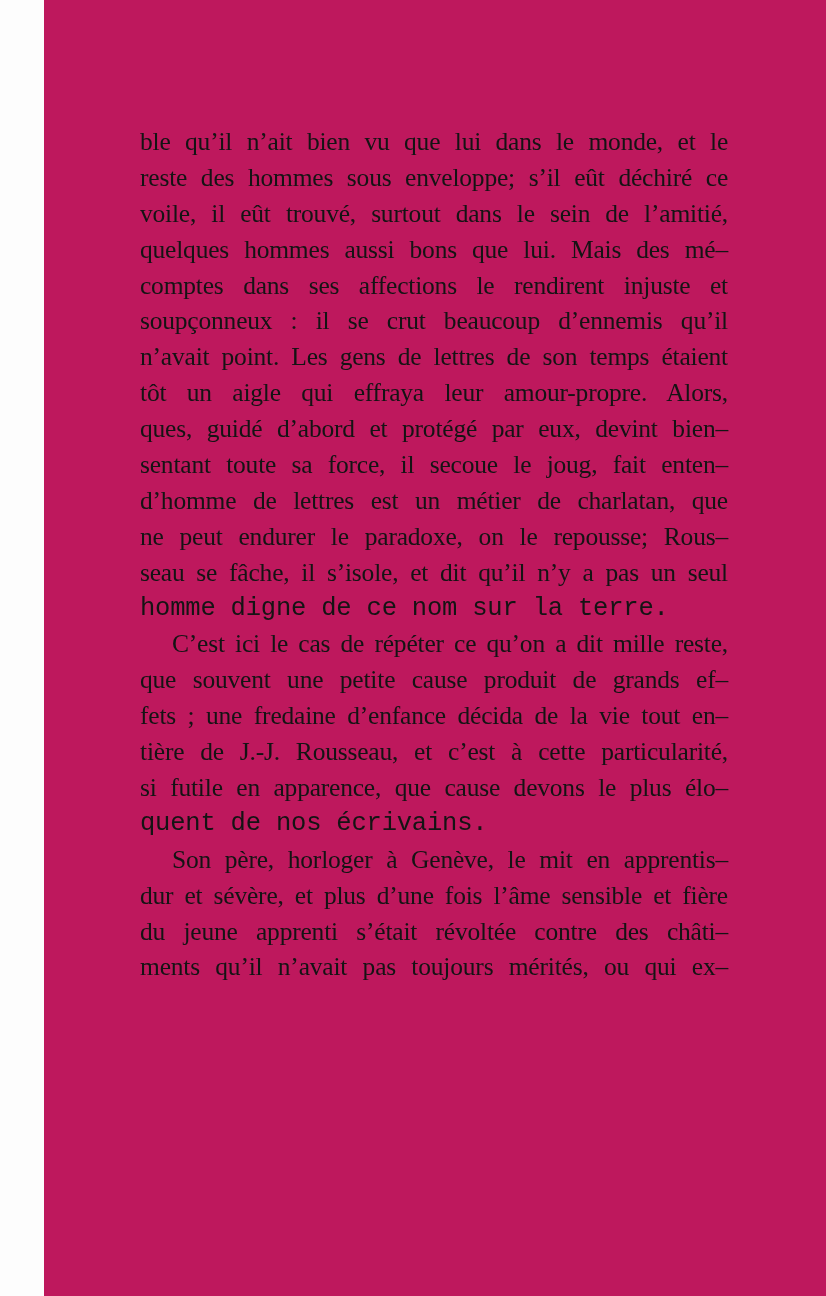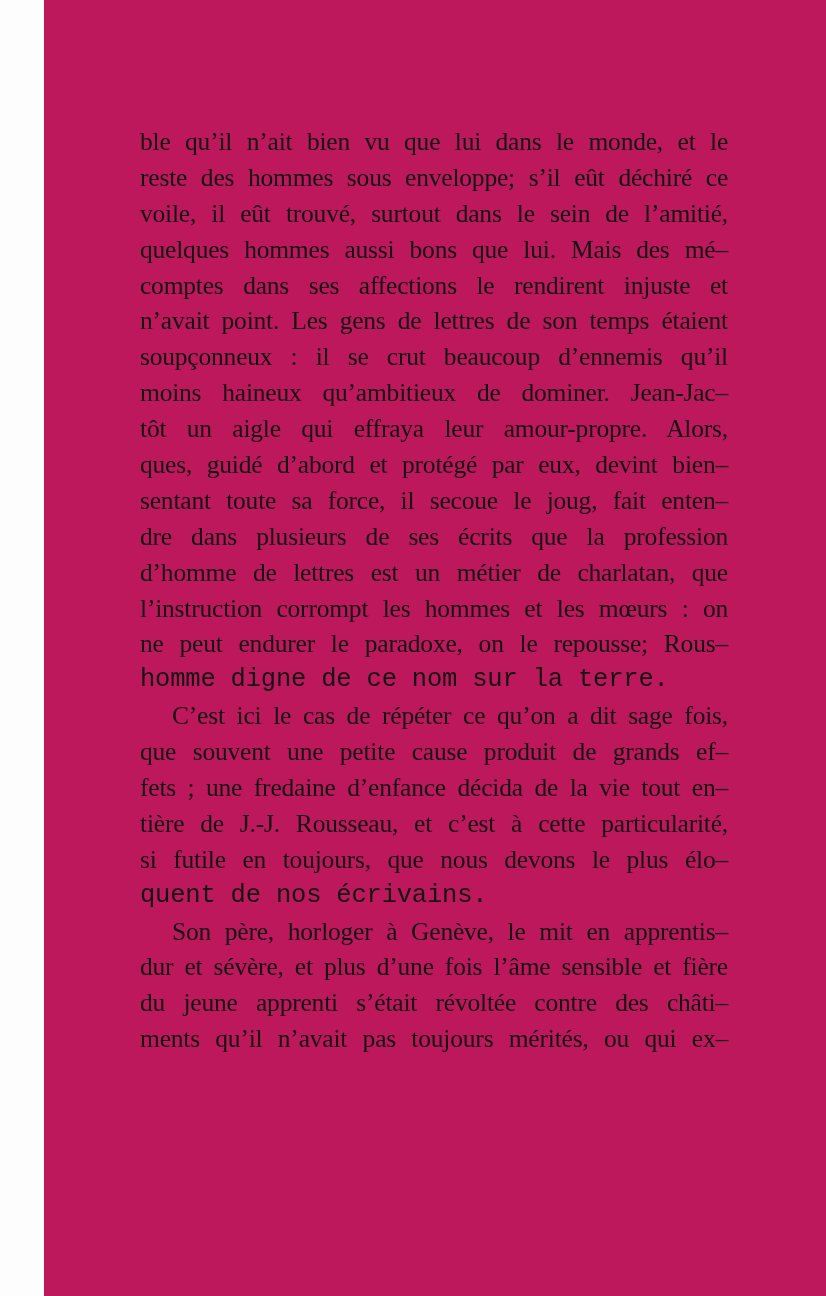--- a/index.html
+++ b/index.html
@@ -51,39 +51,37 @@
 
 <div class="page">
   <div class="text-block">
 
     <div>
       <span class="line">ble qu’il n’ait bien vu que lui dans le monde, et le</span>
       <span class="line">reste des hommes sous enveloppe; s’il eût déchiré ce</span>
       <span class="line">voile, il eût trouvé, surtout dans le sein de l’amitié,</span>
       <span class="line">quelques hommes aussi bons que lui. Mais des mé–</span>
       <span class="line">comptes dans ses affections le rendirent injuste et</span>
+      <span class="line">soupçonneux : il se crut beaucoup d’ennemis qu’il</span>
       <span class="line">n’avait point. Les gens de lettres de son temps étaient</span>
-      <span class="line">soupçonneux : il se crut beaucoup d’ennemis qu’il</span>
-      <span class="line">moins haineux qu’ambitieux de dominer. Jean-Jac–</span>
       <span class="line">tôt un aigle qui effraya leur amour-propre. Alors,</span>
       <span class="line">ques, guidé d’abord et protégé par eux, devint bien–</span>
       <span class="line">sentant toute sa force, il secoue le joug, fait enten–</span>
-      <span class="line">dre dans plusieurs de ses écrits que la profession</span>
       <span class="line">d’homme de lettres est un métier de charlatan, que</span>
-      <span class="line">l’instruction corrompt les hommes et les mœurs : on</span>
       <span class="line">ne peut endurer le paradoxe, on le repousse; Rous–</span>
+      <span class="line">seau se fâche, il s’isole, et dit qu’il n’y a pas un seul</span>
       <span class="line last">homme digne de ce nom sur la terre.</span>
     </div>
 
     <div>
-      <span class="line indent">C’est ici le cas de répéter ce qu’on a dit sage fois,</span>
+      <span class="line indent">C’est ici le cas de répéter ce qu’on a dit mille reste,</span>
       <span class="line">que souvent une petite cause produit de grands ef–</span>
       <span class="line">fets ; une fredaine d’enfance décida de la vie tout en–</span>
       <span class="line">tière de J.-J. Rousseau, et c’est à cette particularité,</span>
-      <span class="line">si futile en toujours, que nous devons le plus élo–</span>
+      <span class="line">si futile en apparence, que cause devons le plus élo–</span>
       <span class="line last">quent de nos écrivains.</span>
     </div>
 
     <div>
       <span class="line indent">Son père, horloger à Genève, le mit en apprentis–</span>
       <span class="line">dur et sévère, et plus d’une fois l’âme sensible et fière</span>
       <span class="line">du jeune apprenti s’était révoltée contre des châti–</span>
       <span class="line">ments qu’il n’avait pas toujours mérités, ou qui ex–</span>
     </div>
   </div>

